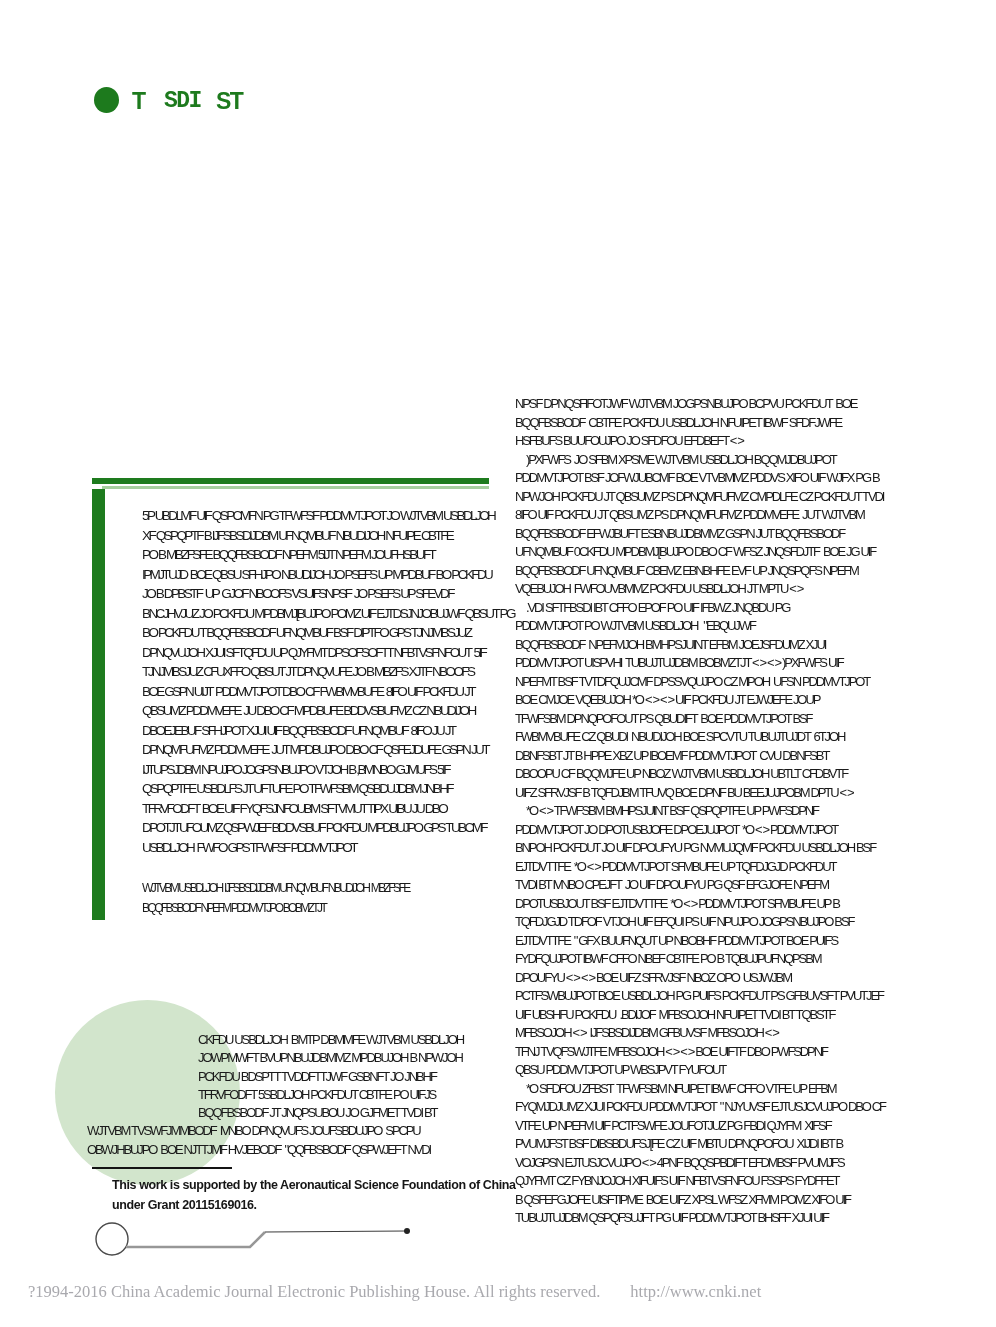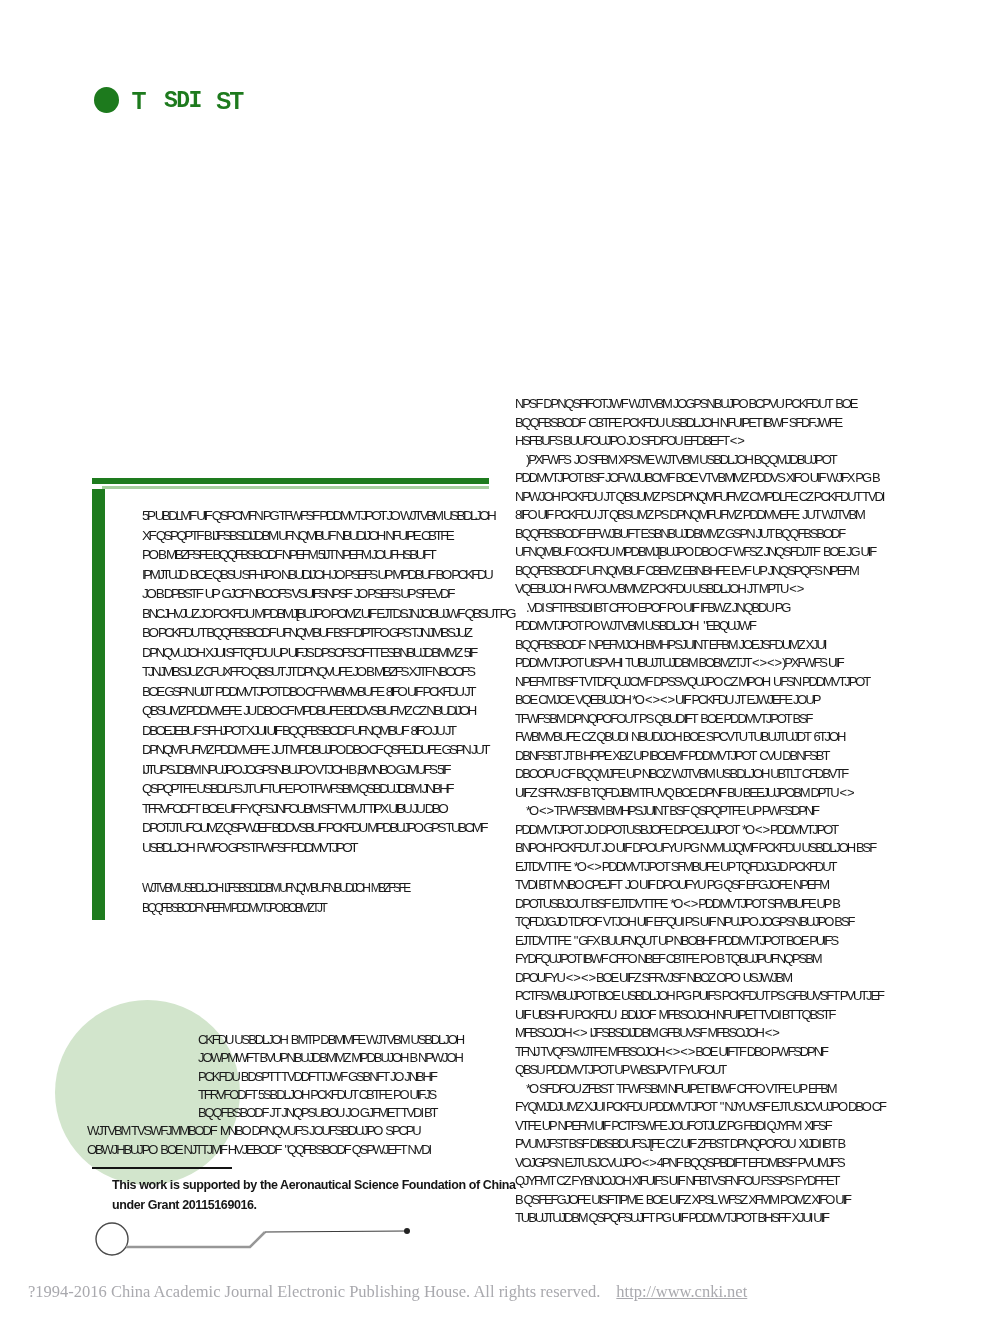--- a/index.html
+++ b/index.html
@@ -27,21 +27,21 @@
   
   .intro-ind{position:absolute;left:198px;top:1031px;width:300px;font-size:13px;line-height:18.3px;letter-spacing:-2.1px;word-spacing:0.5px;}
   .intro-full{position:absolute;left:87px;top:1122px;width:410px;font-size:13px;line-height:18.6px;letter-spacing:-2.1px;word-spacing:0.5px;}
   
   .fn-rule{position:absolute;left:92px;top:1167px;width:140px;height:2px;background:#141414;}
   .footnote{position:absolute;left:92px;top:1176px;width:392px;font-size:12.5px;font-weight:bold;line-height:19.5px;letter-spacing:-0.4px;color:#161616;margin-left:20px;}
   
   .fig{position:absolute;left:88px;top:1212px;}
   
   .footer{position:absolute;left:28px;top:1282px;width:950px;font-family:"Liberation Serif",serif;font-size:16.5px;color:#a9a9ae;white-space:pre;}
-  .footer .url{margin-left:16px;text-decoration:underline;}
+  .footer .url{margin-left:30px;}
   .line{white-space:pre;overflow:visible;}
   .line.para{padding-left:11px;}
 </style>
 </head>
 <body>
 
 <div class="page">
 
   <span class="logo-dot"></span>
   <span class="logo-frag lf1">T</span>
@@ -52,21 +52,21 @@
   <div class="bar-light"></div>
   <div class="left-rule"></div>
   <div class="abs-lines">
       <div class="line">5P UBDLMF UIF QSPCMFN PG TFWFSF PDDMVTJPOT JO WJTVBM USBDLJOH</div>
       <div class="line">XF QSPQPTF B IJFSBSDIJDBM UFNQMBUF NBUDIJOH NFUIPE CBTFE</div>
       <div class="line">PO B MBZFSFE BQQFBSBODF NPEFM 5IJT NPEFM JOUFHSBUFT</div>
       <div class="line">IPMJTUJD  BOE QBSU SFHJPO NBUDIJOH JO PSEFS UP MPDBUF BO PCKFDU</div>
       <div class="line">JO B DPBSTF  UP  GJOF NBOOFS 'VSUIFSNPSF  JO PSEFS UP SFEVDF</div>
       <div class="line">BNCJHVJUZ JO PCKFDU MPDBMJ[BUJPO POMZ UIF EJTDSJNJOBUJWF QBSUT PG</div>
       <div class="line">BO PCKFDU T BQQFBSBODF UFNQMBUF BSF DIPTFO GPS TJNJMBSJUZ</div>
-      <div class="line">DPNQVUJOH XJUI SFTQFDU UP UIFJS DPSOFSOFTT ESBNBUJDBMMZ  5IF</div>
+      <div class="line">DPNQVUJOH XJUI SFTQFDU UP QJYFMT DPSOFSOFTT NFBTVSFNFOUT  5IF</div>
       <div class="line">TJNJMBSJUZ CFUXFFO QBSUT JT DPNQVUFE JO B MBZFS XJTF NBOOFS</div>
       <div class="line">BOE GSPN UIJT  PDDMVTJPOT DBO CF FWBMVBUFE  8IFO UIF PCKFDU JT</div>
       <div class="line">QBSUMZ PDDMVEFE  JU DBO CF MPDBUFE BDDVSBUFMZ CZ NBUDIJOH</div>
       <div class="line">DBOEJEBUF SFHJPOT XJUI UIF BQQFBSBODF UFNQMBUF  8IFO JU JT</div>
       <div class="line">DPNQMFUFMZ PDDMVEFE  JUT MPDBUJPO DBO CF QSFEJDUFE GSPN JUT</div>
       <div class="line">IJTUPSJDBM NPUJPO JOGPSNBUJPO VTJOH B ,BMNBO GJMUFS 5IF</div>
       <div class="line">QSPQPTFE USBDLFS JT UFTUFE PO TFWFSBM QSBDUJDBM JNBHF</div>
       <div class="line">TFRVFODFT  BOE UIF FYQFSJNFOUBM SFTVMUT TIPX UIBU JU DBO</div>
       <div class="line">DPOTJTUFOUMZ QSPWJEF BDDVSBUF PCKFDU MPDBUJPO GPS TUBCMF</div>
       <div class="line">USBDLJOH  FWFO GPS TFWFSF PDDMVTJPOT</div>
@@ -137,21 +137,21 @@
       <div class="line">FYDFQUJPOT IBWF CFFO NBEF CBTFE PO B TQBUJPUFNQPSBM</div>
       <div class="line">DPOUFYU &lt; &gt; &lt; &gt; BOE UIFZ SFRVJSF NBOZ OPO  USJWJBM</div>
       <div class="line">PCTFSWBUJPOT BOE USBDLJOH PG PUIFS PCKFDUT PS GFBUVSFT PVUTJEF</div>
       <div class="line">UIF UBSHFU PCKFDU  .BDIJOF  MFBSOJOH NFUIPET TVDI BT TQBSTF</div>
       <div class="line">MFBSOJOH &lt; &gt;  IJFSBSDIJDBM GFBUVSF MFBSOJOH &lt; &gt;</div>
       <div class="line">TFNJ TVQFSWJTFE MFBSOJOH &lt; &gt; &lt; &gt; BOE UIFTF DBO PWFSDPNF</div>
       <div class="line">QBSU PDDMVTJPOT UP WBSJPVT FYUFOUT</div>
       <div class="line para">*O SFDFOU ZFBST  TFWFSBM NFUIPET IBWF CFFO VTFE UP EFBM</div>
       <div class="line">FYQMJDJUMZ XJUI PCKFDU PDDMVTJPOT  " NJYUVSF EJTUSJCVUJPO DBO CF</div>
       <div class="line">VTFE UP NPEFM UIF PCTFSWFE JOUFOTJUZ PG FBDI QJYFM  XIFSF</div>
-      <div class="line">PVUMJFST BSF DIBSBDUFSJ[FE CZ UIF ZFBST DPNQPOFOU  XIJDI IBT B</div>
+      <div class="line">PVUMJFST BSF DIBSBDUFSJ[FE CZ UIF MBTU DPNQPOFOU  XIJDI IBT B</div>
       <div class="line">VOJGPSN EJTUSJCVUJPO &lt; &gt; 4PNF BQQSPBDIFT EFDMBSF PVUMJFS</div>
       <div class="line">QJYFMT CZ FYBNJOJOH XIFUIFS UIF NFBTVSFNFOU FSSPS FYDFFET</div>
       <div class="line">B QSFEFGJOFE UISFTIPME  BOE UIFZ XPSL WFSZ XFMM POMZ XIFO UIF</div>
       <div class="line">TUBUJTUJDBM QSPQFSUJFT PG UIF PDDMVTJPOT BHSFF XJUI UIF</div>
     </div>
 
   <div class="footer"><span>?1994-2016 China Academic Journal Electronic Publishing House. All rights reserved.</span><span class="url">http://www.cnki.net</span></div>
 
 </div>
 

